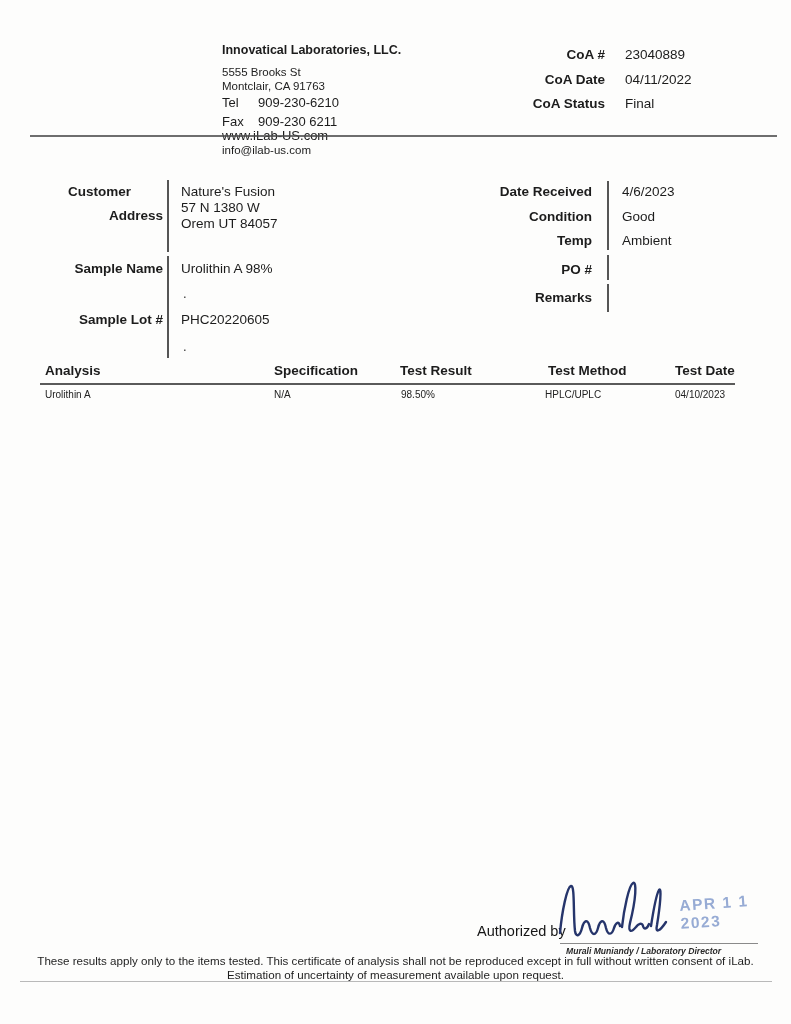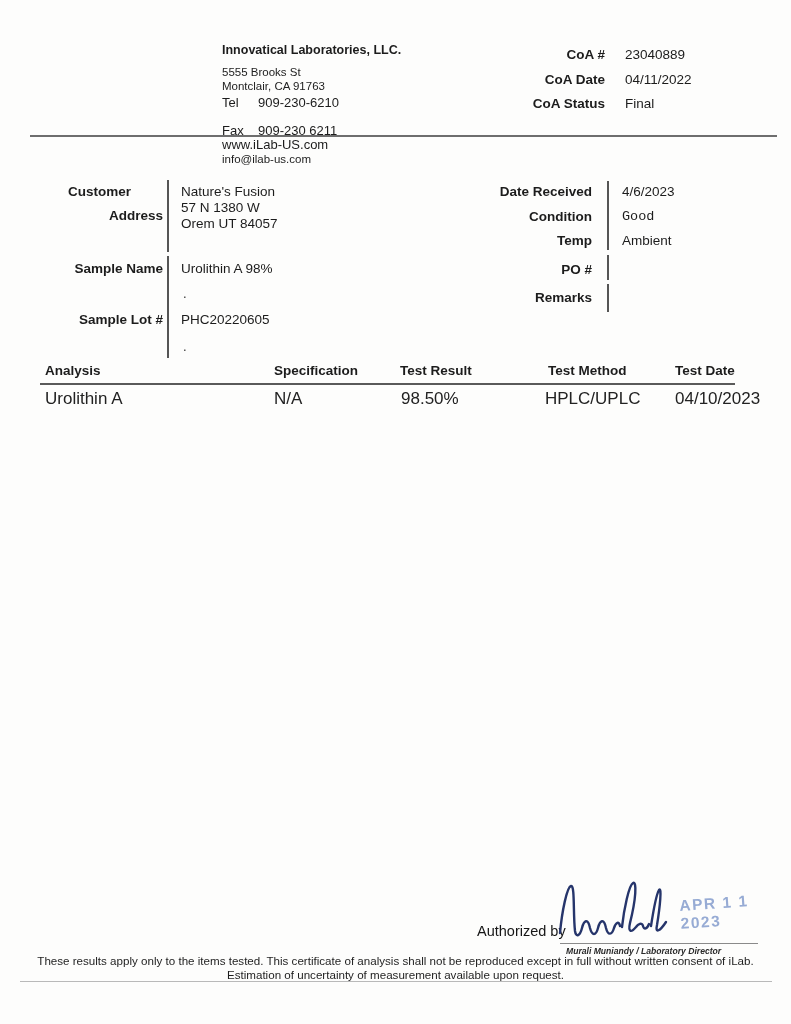--- a/index.html
+++ b/index.html
@@ -61,21 +61,21 @@
     font-size:23px; font-weight:bold; letter-spacing:.5px; color:#0e0e0e;
   }
 
   
   .flabel { position:absolute; font-weight:bold; font-size:13.5px; text-align:right; }
   .fvalue { position:absolute; font-size:13.5px; }
   .vline  { position:absolute; width:1.5px; background:#555; }
 
   
   .th { position:absolute; font-weight:bold; font-size:13.5px; top:363px; }
-  .td { position:absolute; font-size:17px; top:389px; color:#222; }
+  .td { position:absolute; font-size:10px; top:389px; color:#222; }
   .tbl-rule { left:40px; top:383px; width:695px; height:2px; background:#3d3d3d; opacity:.85; }
 
   
   .auth-label { left:477px; top:923px; font-size:14.5px; color:#161616; }
   .sig-svg { left:552px; top:877px; }
   .sig-line { left:560px; top:943px; width:198px; height:1px; background:#8a8a8a; }
   .sig-name {
     left:566px; top:946px; width:195px;
     font-size:8.6px; font-weight:bold; font-style:italic; color:#2a2a2a;
   }
@@ -99,21 +99,21 @@
 <div class="page">
 
 
   <div class="abs company">
     <div class="co-name">Innovatical Laboratories, LLC.</div>
     <div class="co-line">5555 Brooks St</div>
     <div class="co-line">Montclair, CA 91763</div>
     <div class="co-tel">
       <span class="tl">Tel</span><span>909-230-6210</span>
     </div>
-    <div class="co-tel" style="margin-top:14px">
+    <div class="co-tel" style="margin-top:5px">
       <span class="tl">Fax</span><span>909-230 6211</span>
     </div>
     <div class="co-web">www.iLab-US.com</div>
     <div class="co-mail">info@ilab-us.com</div>
   </div>
 
   <div class="coa-row" style="top:47px">
     <span class="coa-label">CoA #</span>
     <span class="coa-value">23040889</span>
   </div>
@@ -149,21 +149,21 @@
   <div class="flabel" style="right:199px; top:209px;">Condition</div>
   <div class="flabel" style="right:199px; top:233px;">Temp</div>
   <div class="flabel" style="right:199px; top:262px;">PO #</div>
   <div class="flabel" style="right:199px; top:290px;">Remarks</div>
 
   <div class="vline" style="left:607px; top:181px; height:69px;"></div>
   <div class="vline" style="left:607px; top:255px; height:25px;"></div>
   <div class="vline" style="left:607px; top:284px; height:28px;"></div>
 
   <div class="fvalue" style="left:622px; top:184px;">4/6/2023</div>
-  <div class="fvalue" style="left:622px; top:209px;font-family:Liberation Mono, monospace;">Good</div>
+  <div class="fvalue" style="left:622px; top:209px;">Good</div>
   <div class="fvalue" style="left:622px; top:233px;">Ambient</div>
   <div class="fvalue" style="left:622px; top:262px;"></div>
   <div class="fvalue" style="left:622px; top:290px;"></div>
 
   <div class="th" style="left:45px;">Analysis</div>
   <div class="th" style="left:274px;">Specification</div>
   <div class="th" style="left:400px;">Test Result</div>
   <div class="th" style="left:548px;">Test Method</div>
   <div class="th" style="left:675px;">Test Date</div>
 

